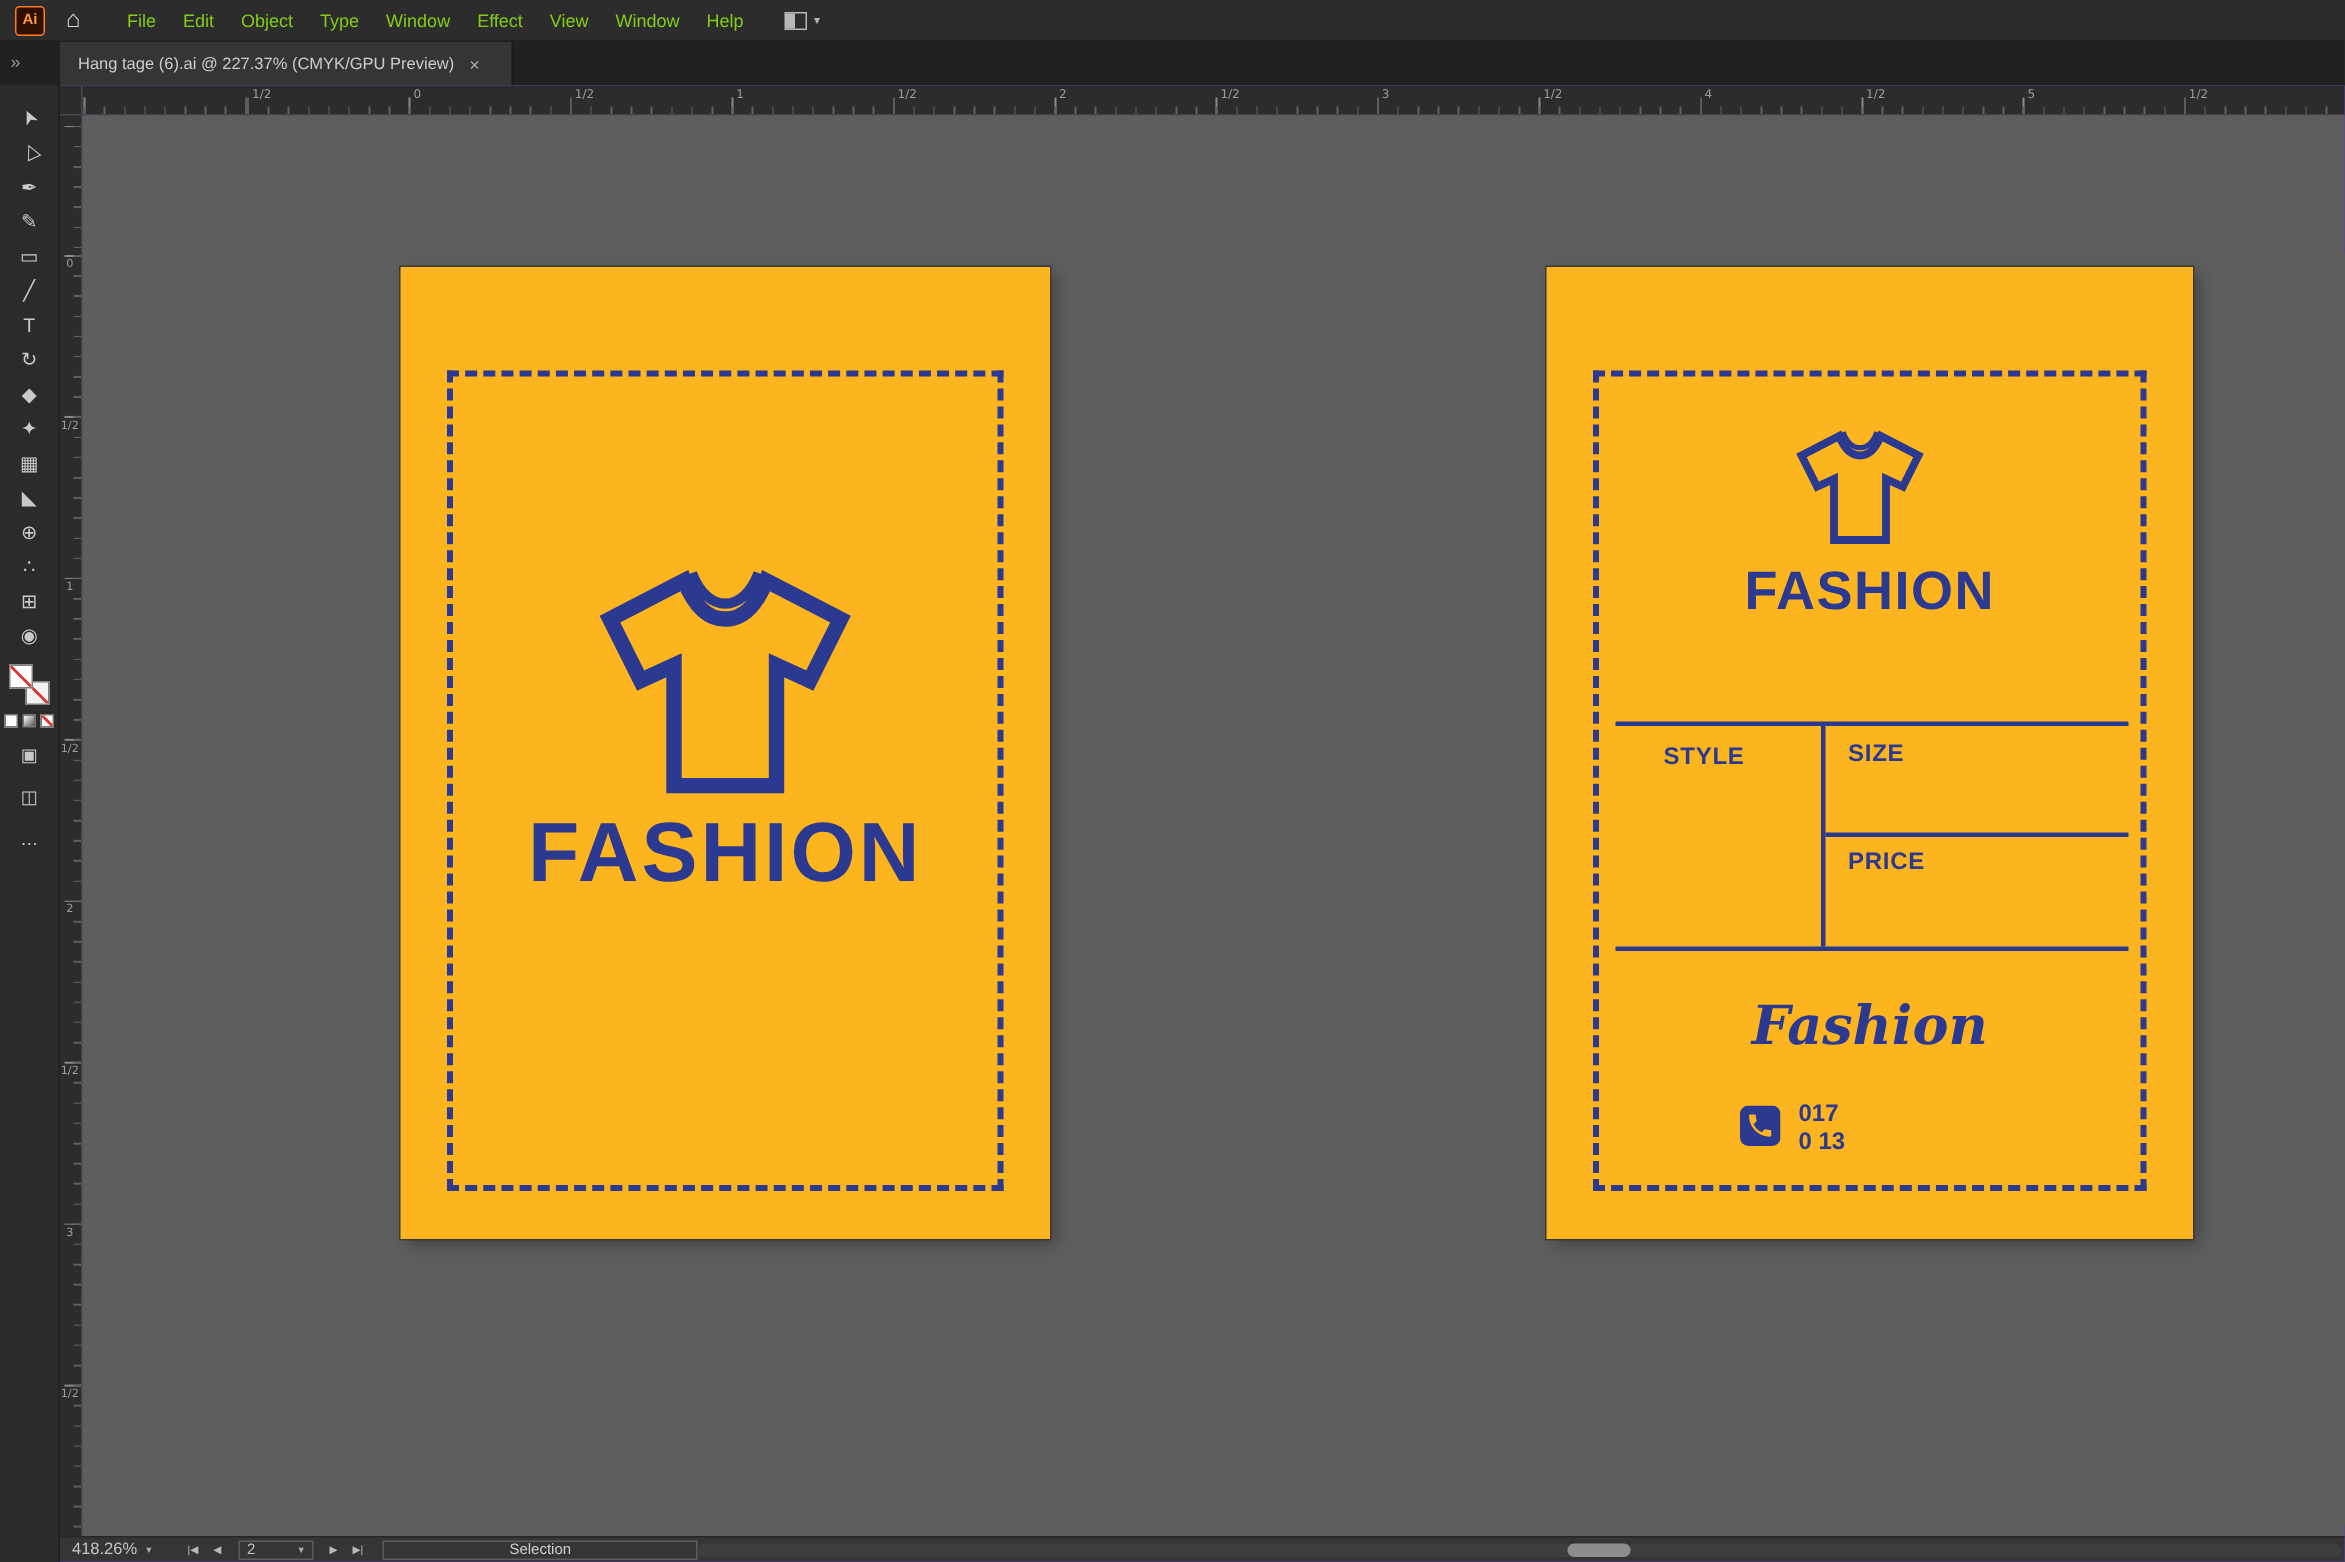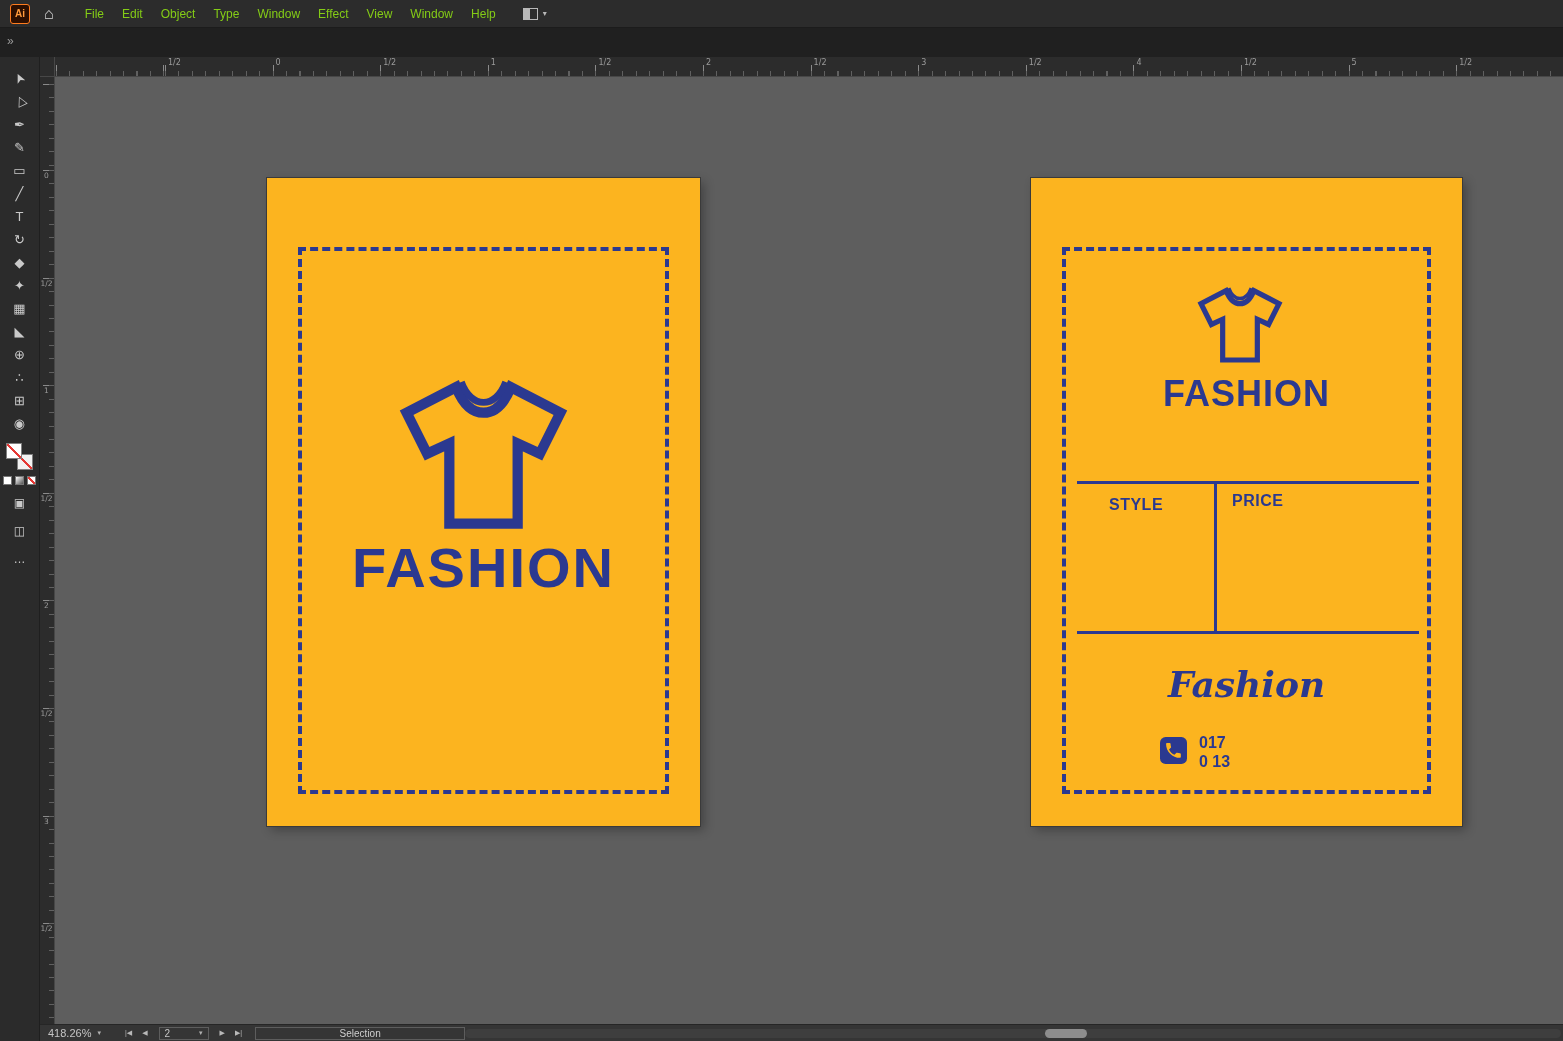--- a/index.html
+++ b/index.html
@@ -151,20 +151,24 @@
         <span class="menu-item">Help</span>
       </nav>
     <div class="arrange">
       <span class="arrange-icon"></span>
       <span class="chev">▾</span>
     </div>
   </header>
 
   <div class="tabbar">
     <div class="tb-collapse">»</div>
+    <div class="tab">
+      <span class="tab-title">Hang tage (6).ai @ 227.37% (CMYK/GPU Preview)</span>
+      <span class="tab-close">×</span>
+    </div>
   </div>
 
   <aside class="toolbar">
     <div style="display:contents"><div class="tool">
           <span class="tool-glyph">➤</span>
         </div><div class="tool">
           <span class="tool-glyph">▷</span>
         </div><div class="tool">
           <span class="tool-glyph">✒</span>
         </div><div class="tool">
@@ -255,20 +259,23 @@
                    C72 20 67 25 60 25 C53 25 48 20 44 10 Z" fill="none" stroke="currentColor" stroke-width="6" stroke-linejoin="miter"></path>
           <path d="M47 7 C50 15 55 19 60 19 C65 19 70 15 73 7" fill="none" stroke="currentColor" stroke-width="4"></path>
         </svg>
         <div class="brand-md">FASHION</div>
 
         <div class="info-table">
           <div class="cell-style">
             <span class="field-label">STYLE</span>
           </div>
           <div class="col-right">
+            <div class="cell-size">
+              <span class="field-label">SIZE</span>
+            </div>
             <div class="cell-price">
               <span class="field-label">PRICE</span>
             </div>
           </div>
         </div>
 
         <div class="script-brand">Fashion</div>
 
         <div class="phone-row">
           <svg class="phone-icon" viewBox="0 0 24 24">

